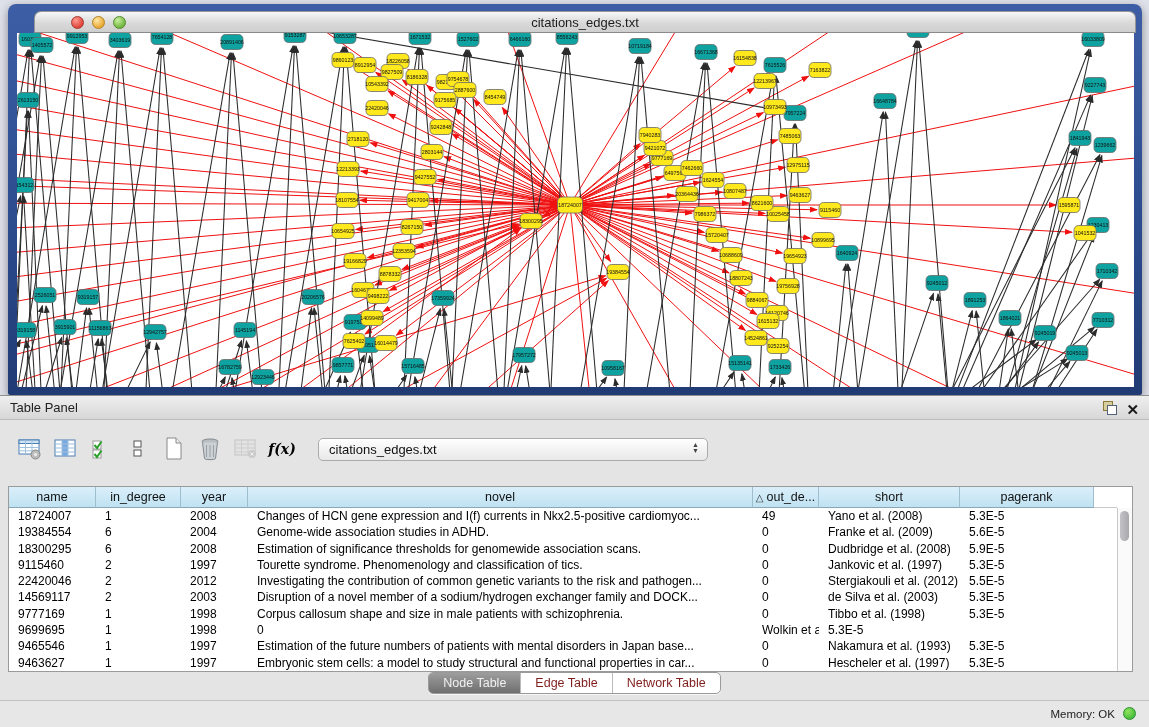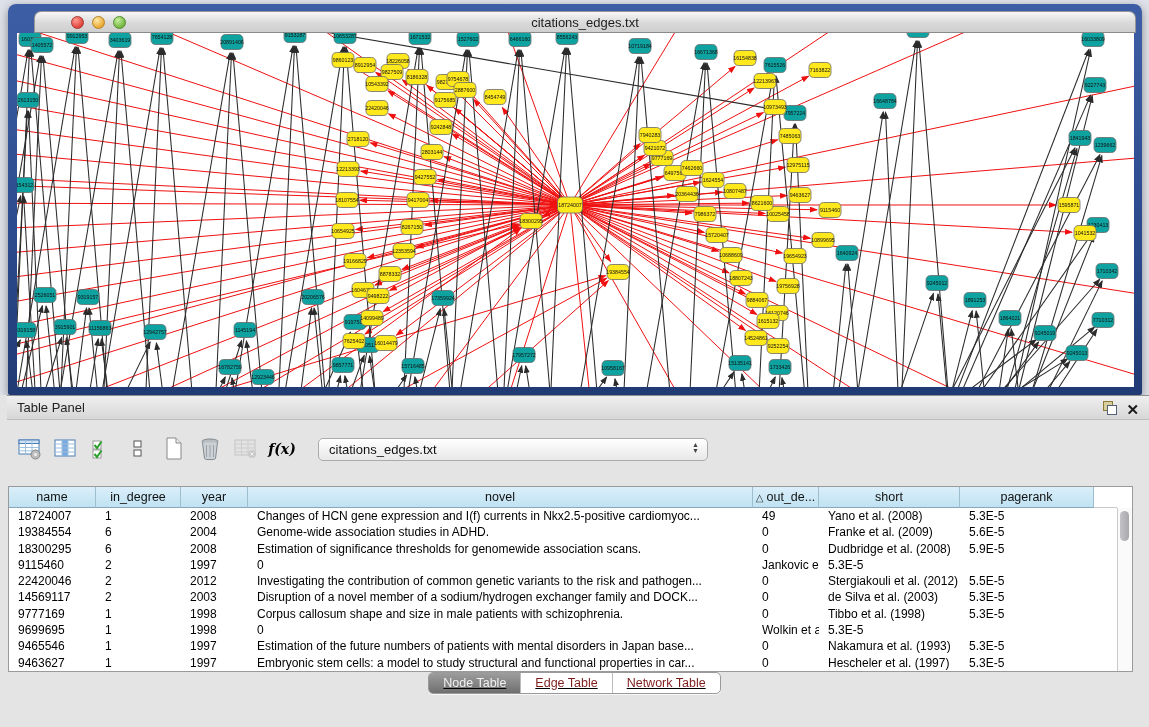--- a/index.html
+++ b/index.html
@@ -19,21 +19,21 @@
   .light.yellow{background:radial-gradient(circle at 35% 30%,#ffe9a8,#e8a833 70%);border:1px solid #b5821f;}
   .light.green{background:radial-gradient(circle at 35% 30%,#c7f0a0,#72b63f 70%);border:1px solid #538c2b;}
   .wtitle{position:absolute;left:0;right:0;text-align:center;font-size:13px;color:#1d1d1d;}
   .canvas-wrap{position:absolute;left:9px;right:8px;top:29px;bottom:8px;background:#fff;overflow:hidden;}
   .canvas-wrap svg{display:block;}
 
   
   .table-panel{position:absolute;left:0;top:395px;width:1149px;height:332px;background:#e4e4e4;}
   .panel-header{position:relative;height:25px;background:linear-gradient(#efefef,#d7d7d7);
     border-top:1px solid #8f8f8f;border-bottom:1px solid #bdbdbd;box-sizing:border-box;
-    font-size:13px;color:#222;line-height:23px;padding-left:10px;margin-left:7px;}
+    font-size:13px;color:#222;line-height:23px;padding-left:10px;}
   .float-icon{position:absolute;right:32px;top:5px;width:14px;height:14px;display:inline-block;}
   .float-icon .sq1{position:absolute;left:0;top:0;width:8px;height:8px;border:1.5px solid #8c7a3c;background:#d9cf9d;}
   .float-icon .sq2{position:absolute;right:0;bottom:0;width:8px;height:8px;border:1.5px solid #55607a;background:#fff;}
   .close-icon{position:absolute;right:10px;top:2px;font-size:15px;font-weight:bold;color:#1a1a1a;cursor:pointer;}
   .panel-body{position:absolute;left:0;right:0;top:25px;bottom:27px;background:#e4e4e4;}
 
   .toolbar{position:absolute;left:16px;top:12px;height:34px;display:flex;align-items:center;gap:8px;}
   .tbtn{display:inline-flex;align-items:center;justify-content:center;width:28px;height:28px;}
   .fx{font-family:"DejaVu Serif",serif;font-style:italic;font-weight:bold;font-size:14px;color:#000000;}
   .combo{position:relative;margin-left:14px;width:390px;height:23px;border:1px solid #ababab;border-radius:5px;
@@ -52,21 +52,21 @@
   .sortglyph{font-size:10px;margin-right:3px;color:#333;}
   .tbody{position:absolute;left:0;right:15px;top:21px;bottom:0;}
   .trow{height:16.3px;}
   .tcell{font-size:12px;color:#000;line-height:16.3px;padding-left:9px;overflow:hidden;white-space:nowrap;}
   .scrollbar{position:absolute;right:0;top:21px;bottom:0;width:15px;background:#fafafa;border-left:1px solid #c9c9c9;box-sizing:border-box;}
   .scrollbar .thumb{position:absolute;left:2px;top:3px;width:9px;height:30px;border-radius:5px;
     background:linear-gradient(90deg,#c3c3c7,#a9a9ad);}
 
   .tabsrow{position:absolute;left:0;right:0;bottom:6px;display:flex;justify-content:center;}
   .segmented{display:flex;height:20px;border:1px solid #9a9a9a;border-radius:5px;overflow:hidden;background:#fff;
-    box-shadow:0 1px 0 rgba(255,255,255,.7);text-decoration:underline;}
+    box-shadow:0 1px 0 rgba(255,255,255,.7);}
   .segment{padding:0 14px;font-size:12.5px;line-height:20px;color:#7f1d1d;border-left:1px solid #bbb;cursor:pointer;}
   .segment:first-child{border-left:none;}
   .segment.selected{background:linear-gradient(#9d9d9d,#6f6f6f);color:#f1f1f1;}
 
   .statusbar{position:absolute;left:0;right:0;bottom:0;height:27px;background:#e7e7e7;border-top:1px solid #c2c2c2;
     box-sizing:border-box;}
   .statusbar .memtext{position:absolute;right:34px;top:0;line-height:26px;font-size:11.5px;color:#222;}
   .memdot{position:absolute;right:13px;top:6px;width:13px;height:13px;border-radius:50%;
     background:radial-gradient(circle at 35% 30%,#8fe45f,#2fae2f);border:1px solid #2a8f2a;box-sizing:border-box;}
 </style>
@@ -669,20 +669,21 @@
               <div class="tcell">Estimation of significance thresholds for genomewide association scans.</div>
               <div class="tcell">0</div>
               <div class="tcell">Dudbridge et al. (2008)</div>
               <div class="tcell">5.9E-5</div>
               <div class="tcell"></div>
             </div>
             <div class="trow">
               <div class="tcell">9115460</div>
               <div class="tcell">2</div>
               <div class="tcell">1997</div>
+              <div class="tcell">Tourette syndrome. Phenomenology and classification of tics.</div>
               <div class="tcell">0</div>
               <div class="tcell">Jankovic et al. (1997)</div>
               <div class="tcell">5.3E-5</div>
               <div class="tcell"></div>
             </div>
             <div class="trow">
               <div class="tcell">22420046</div>
               <div class="tcell">2</div>
               <div class="tcell">2012</div>
               <div class="tcell">Investigating the contribution of common genetic variants to the risk and pathogen...</div>
@@ -748,14 +749,18 @@
 
       <div class="tabsrow">
         <div class="segmented" id="tabs">
             <div class="segment selected">Node Table</div>
             <div class="segment">Edge Table</div>
             <div class="segment">Network Table</div>
           </div>
       </div>
     </div>
 
+    <div class="statusbar">
+      <span class="memtext">Memory: OK</span>
+      <span class="memdot"></span>
+    </div>
   </div>
 </div>
 
 </body></html>

